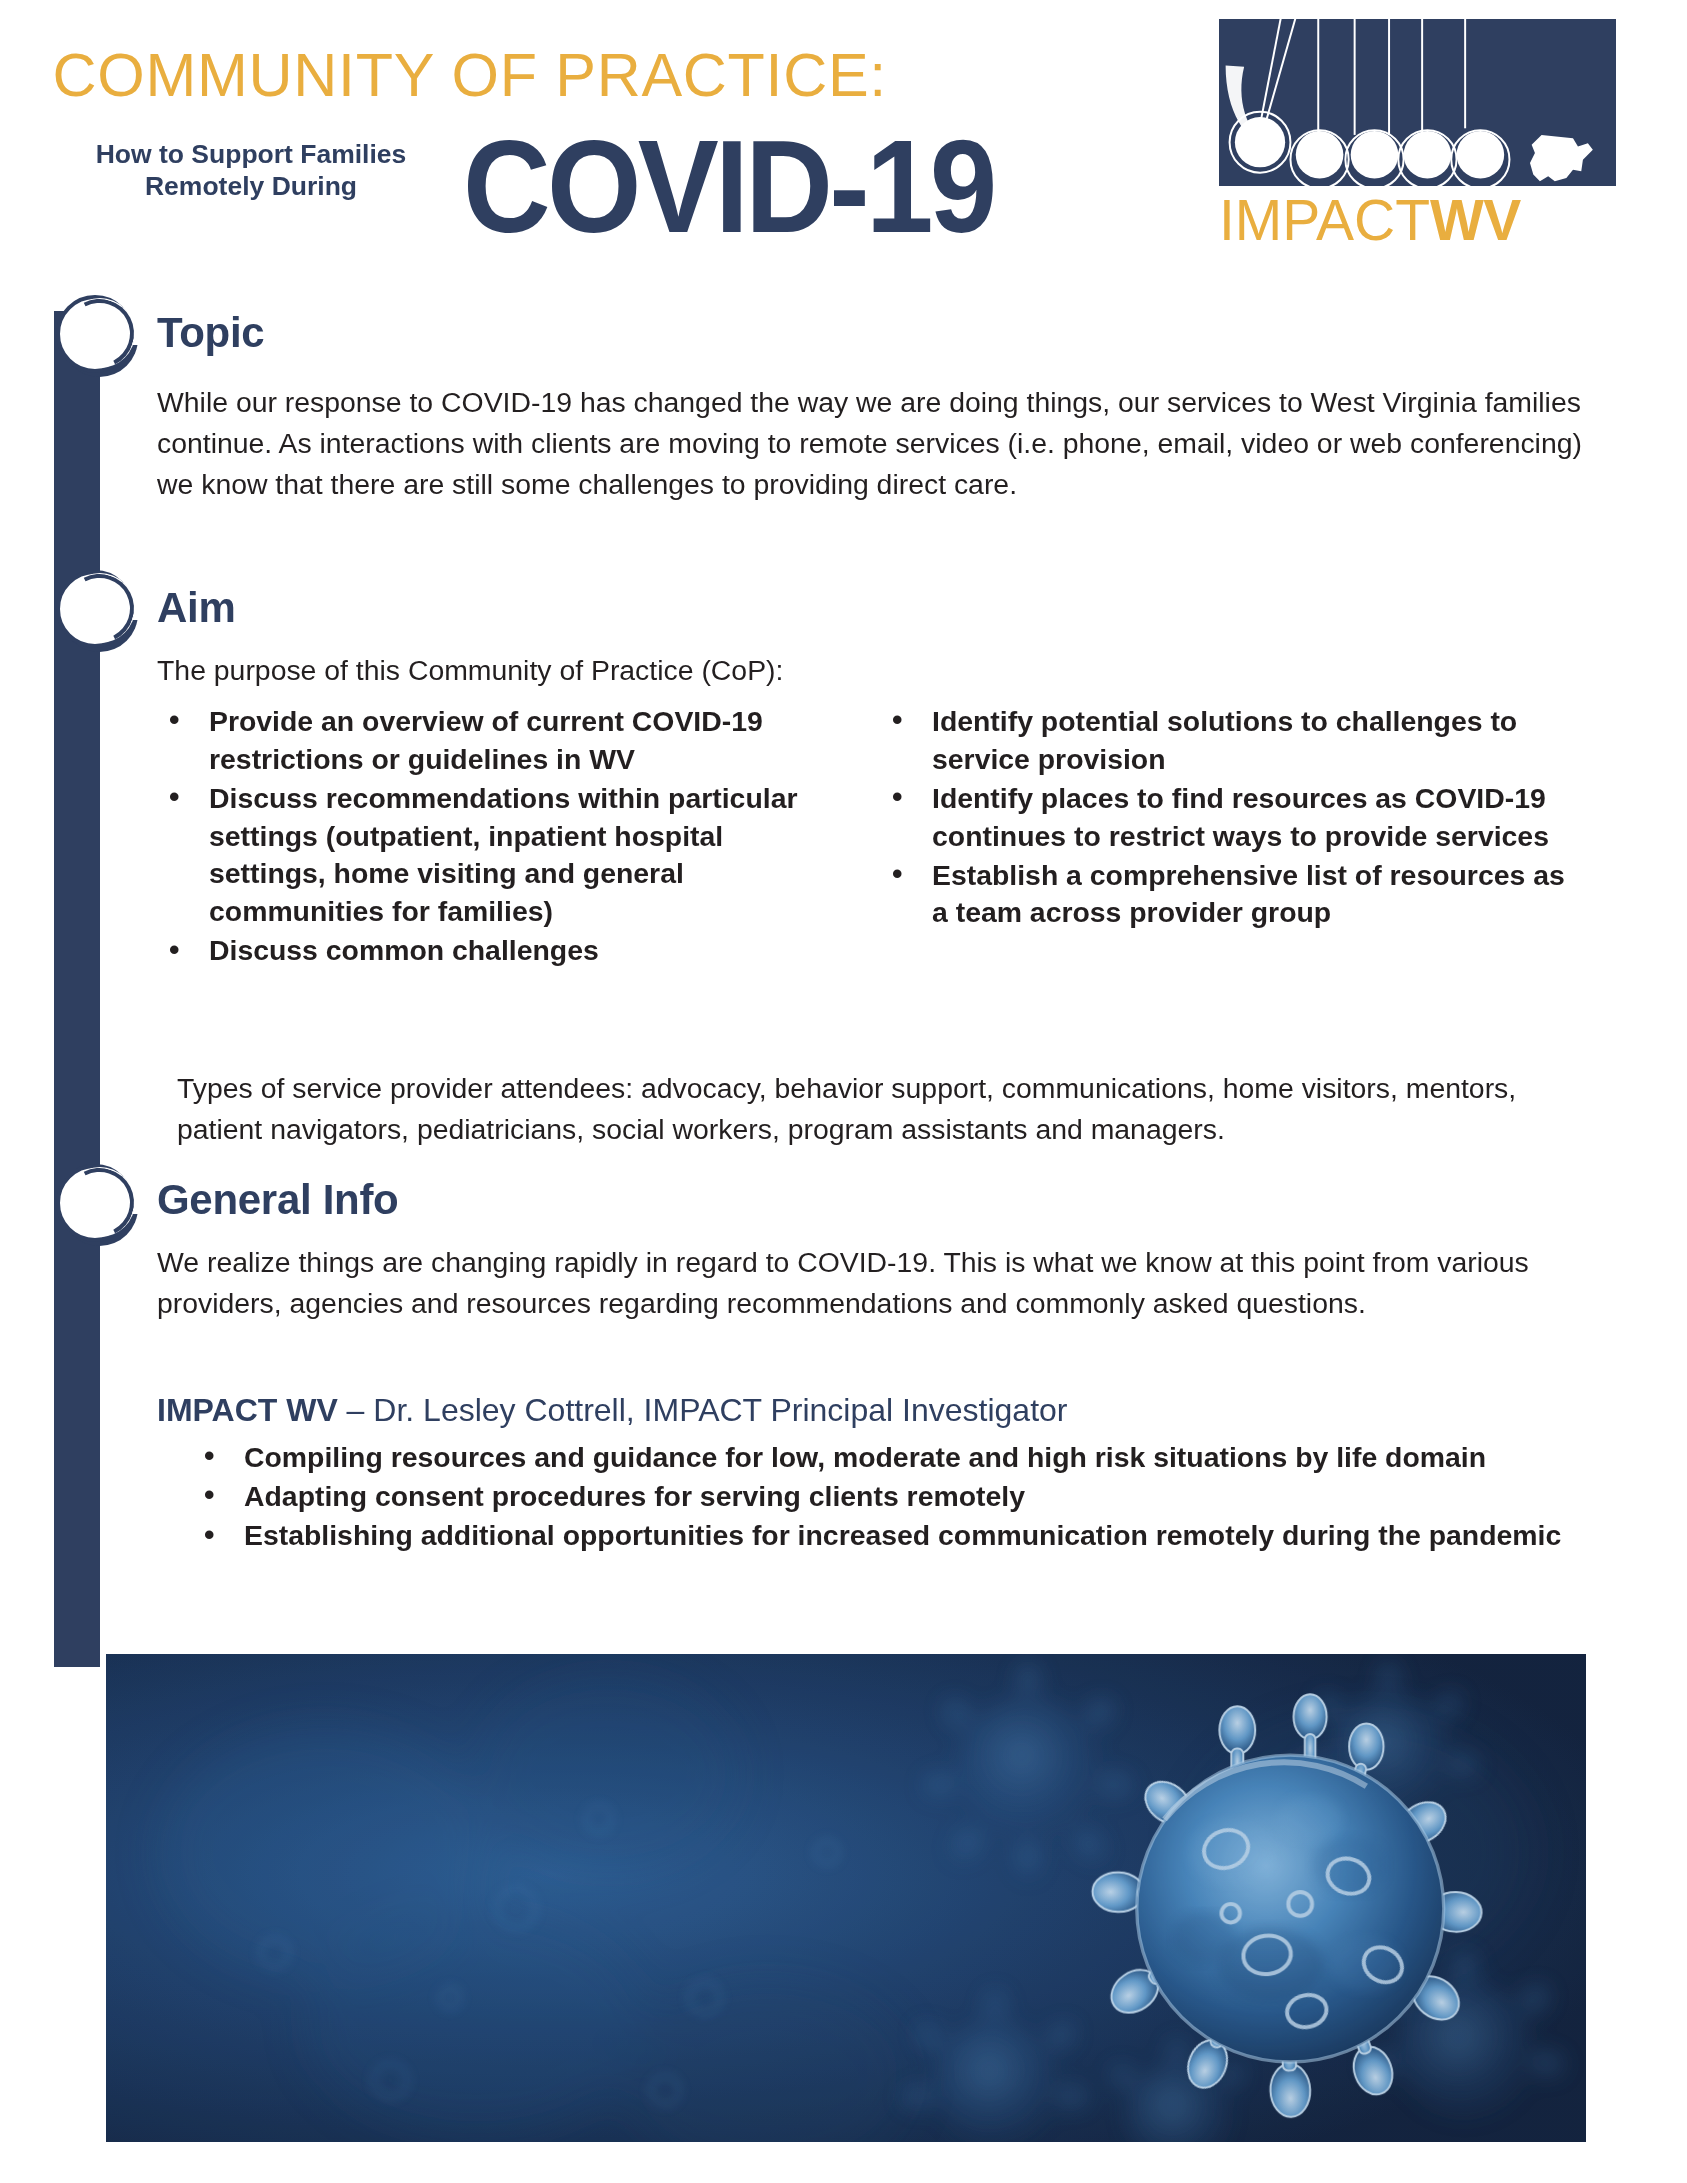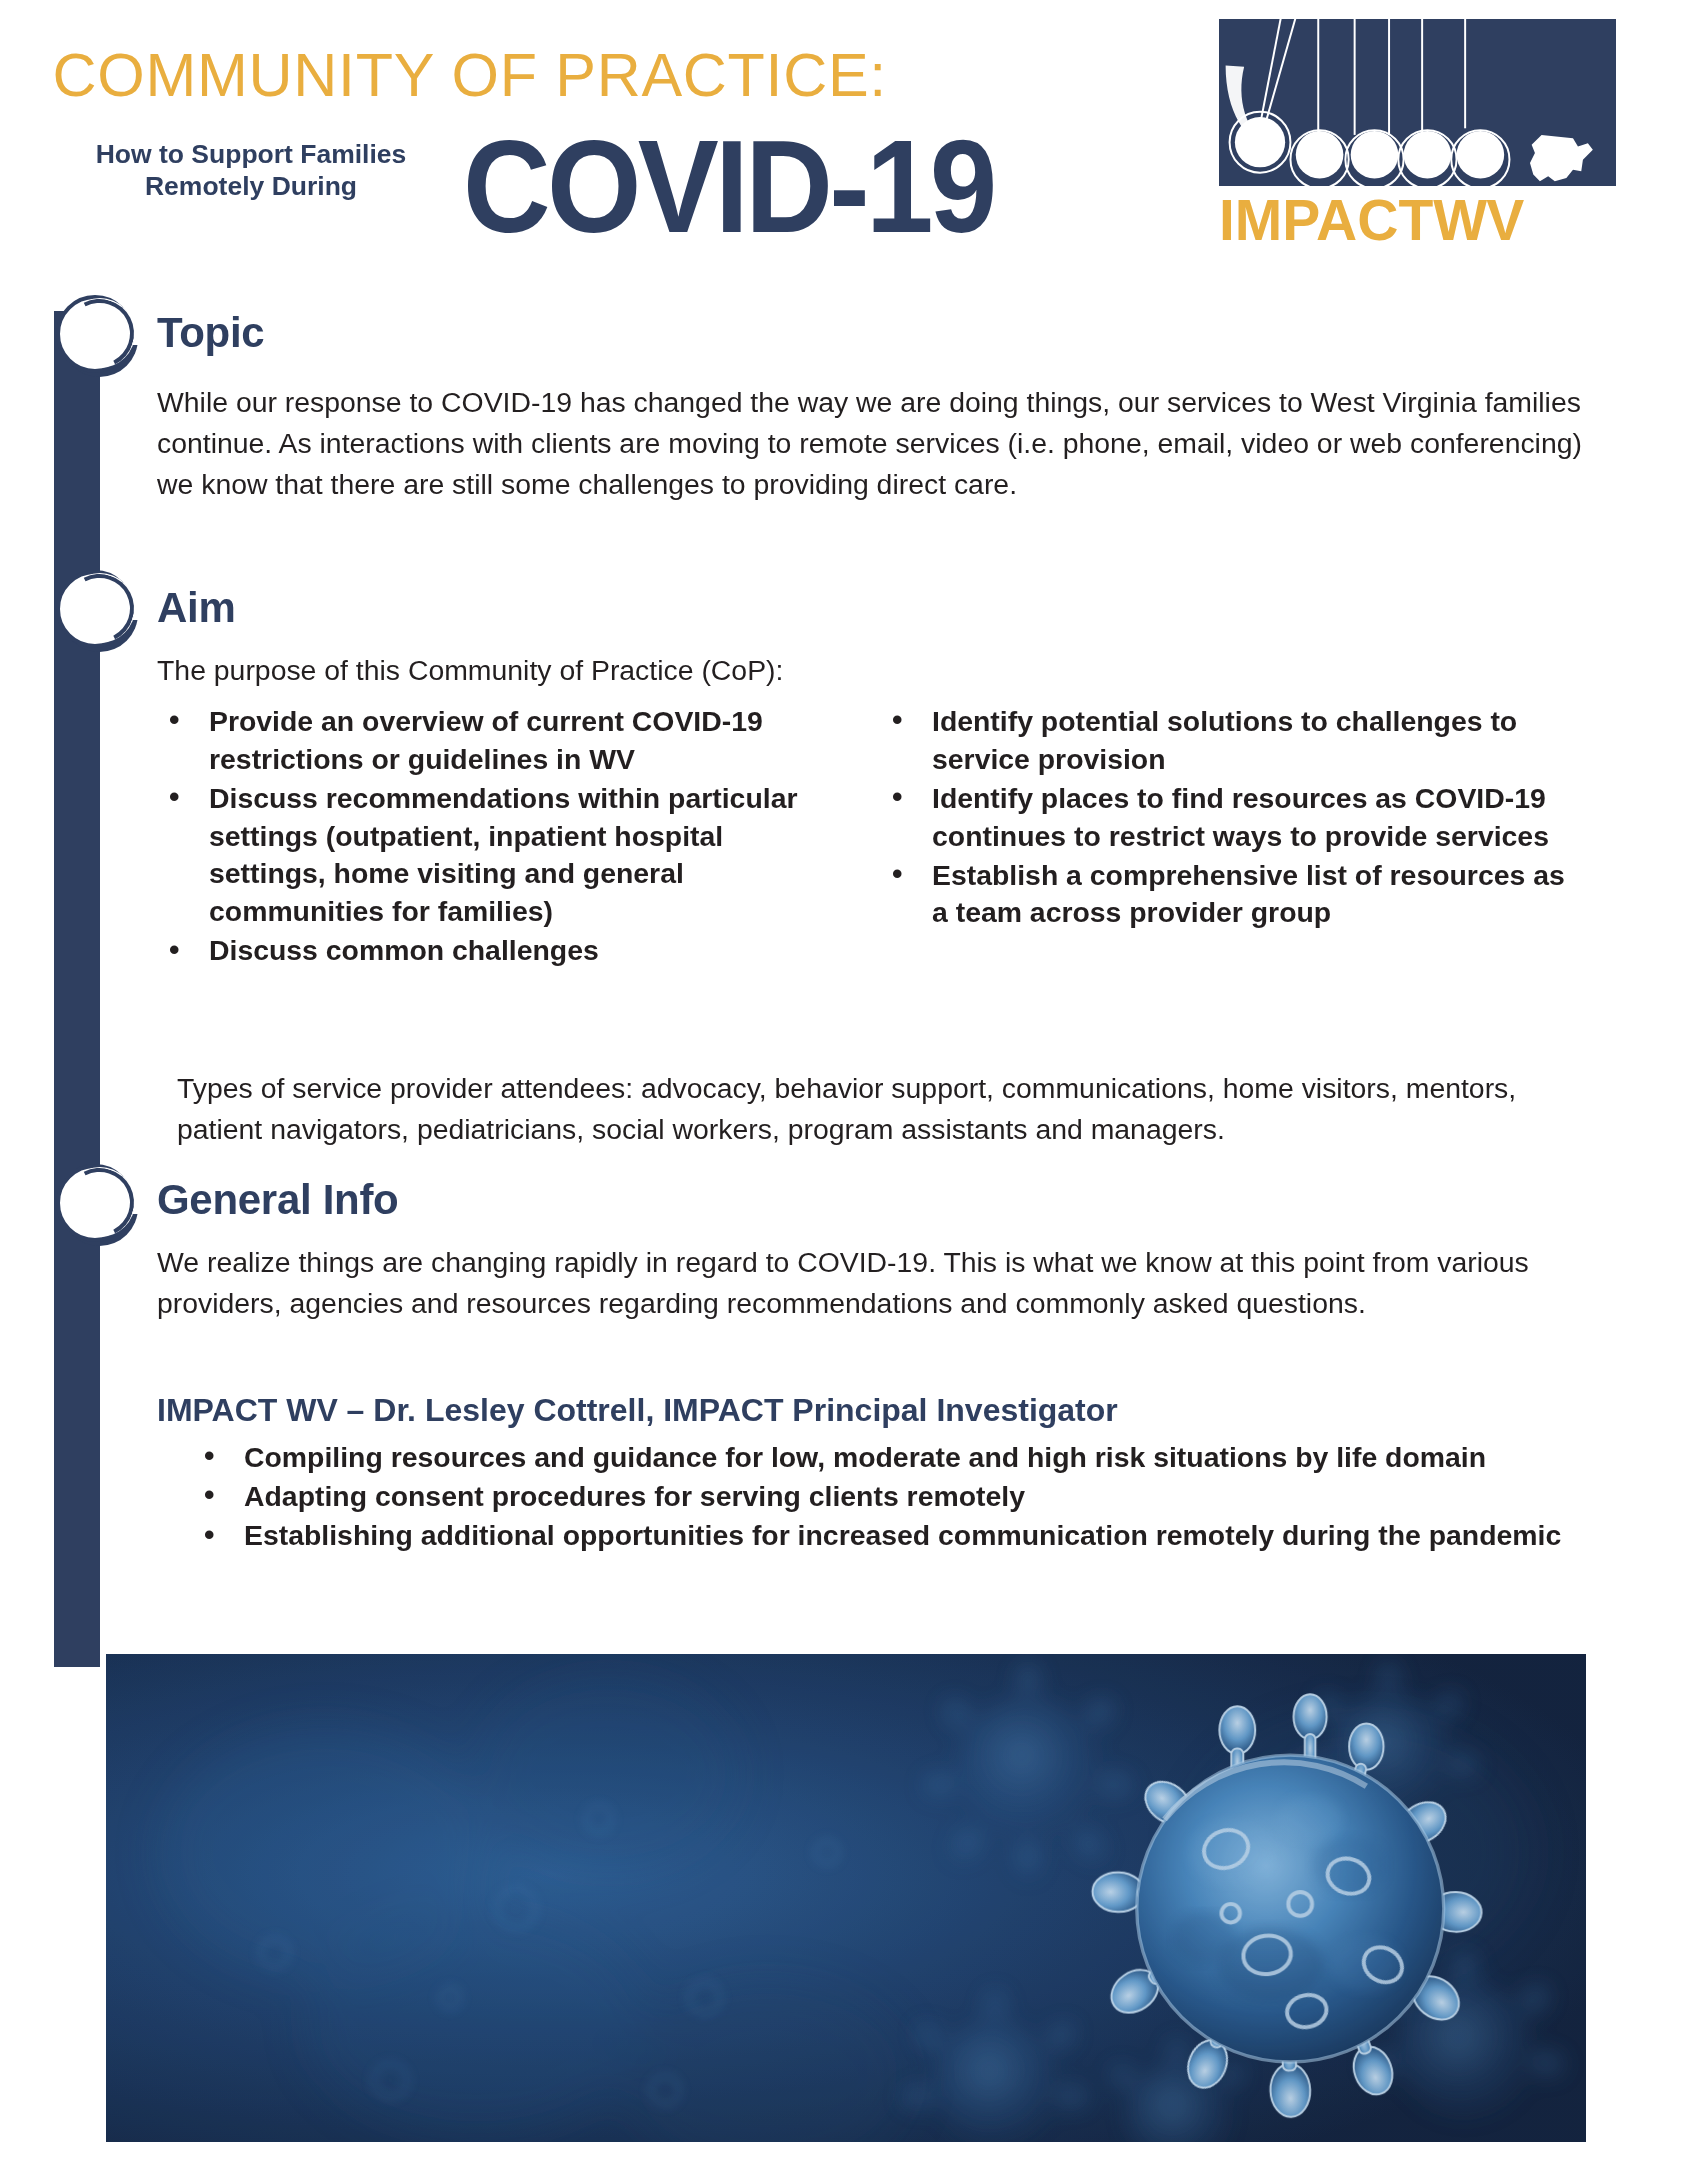--- a/index.html
+++ b/index.html
@@ -80,21 +80,21 @@
     position: absolute;
     left: 0; top: 165px;
     width: 397px;
     height: 73px;
     white-space: nowrap;
     line-height: 73px;
   }
   .impact-text {
     font-size: 57px;
     color: #E9AE3F;
-    font-weight: 700;
+    font-weight: 400;
     letter-spacing: 0px;
   }
   .wv-text {
     font-size: 57px;
     color: #E9AE3F;
     font-weight: bold;
     letter-spacing: -0.7px;
   }
 
   
@@ -201,21 +201,21 @@
 
   
   #impactwv-line {
     position: absolute;
     font-size: 32px;
     color: #2F3F60;
     line-height: 1.1;
     white-space: nowrap;
   }
   #impactwv-line .bold { font-weight: bold; text-align: center; }
-  #impactwv-line .reg { font-weight: 700; text-align: right; }
+  #impactwv-line .reg { font-weight: 400; text-align: right; }
 
   
   #virus-image {
     position: absolute;
     left: 106px; top: 1654px;
     width: 1480px;
     height: 488px;
     overflow: hidden;
     background: #1B2C4B;
   }

